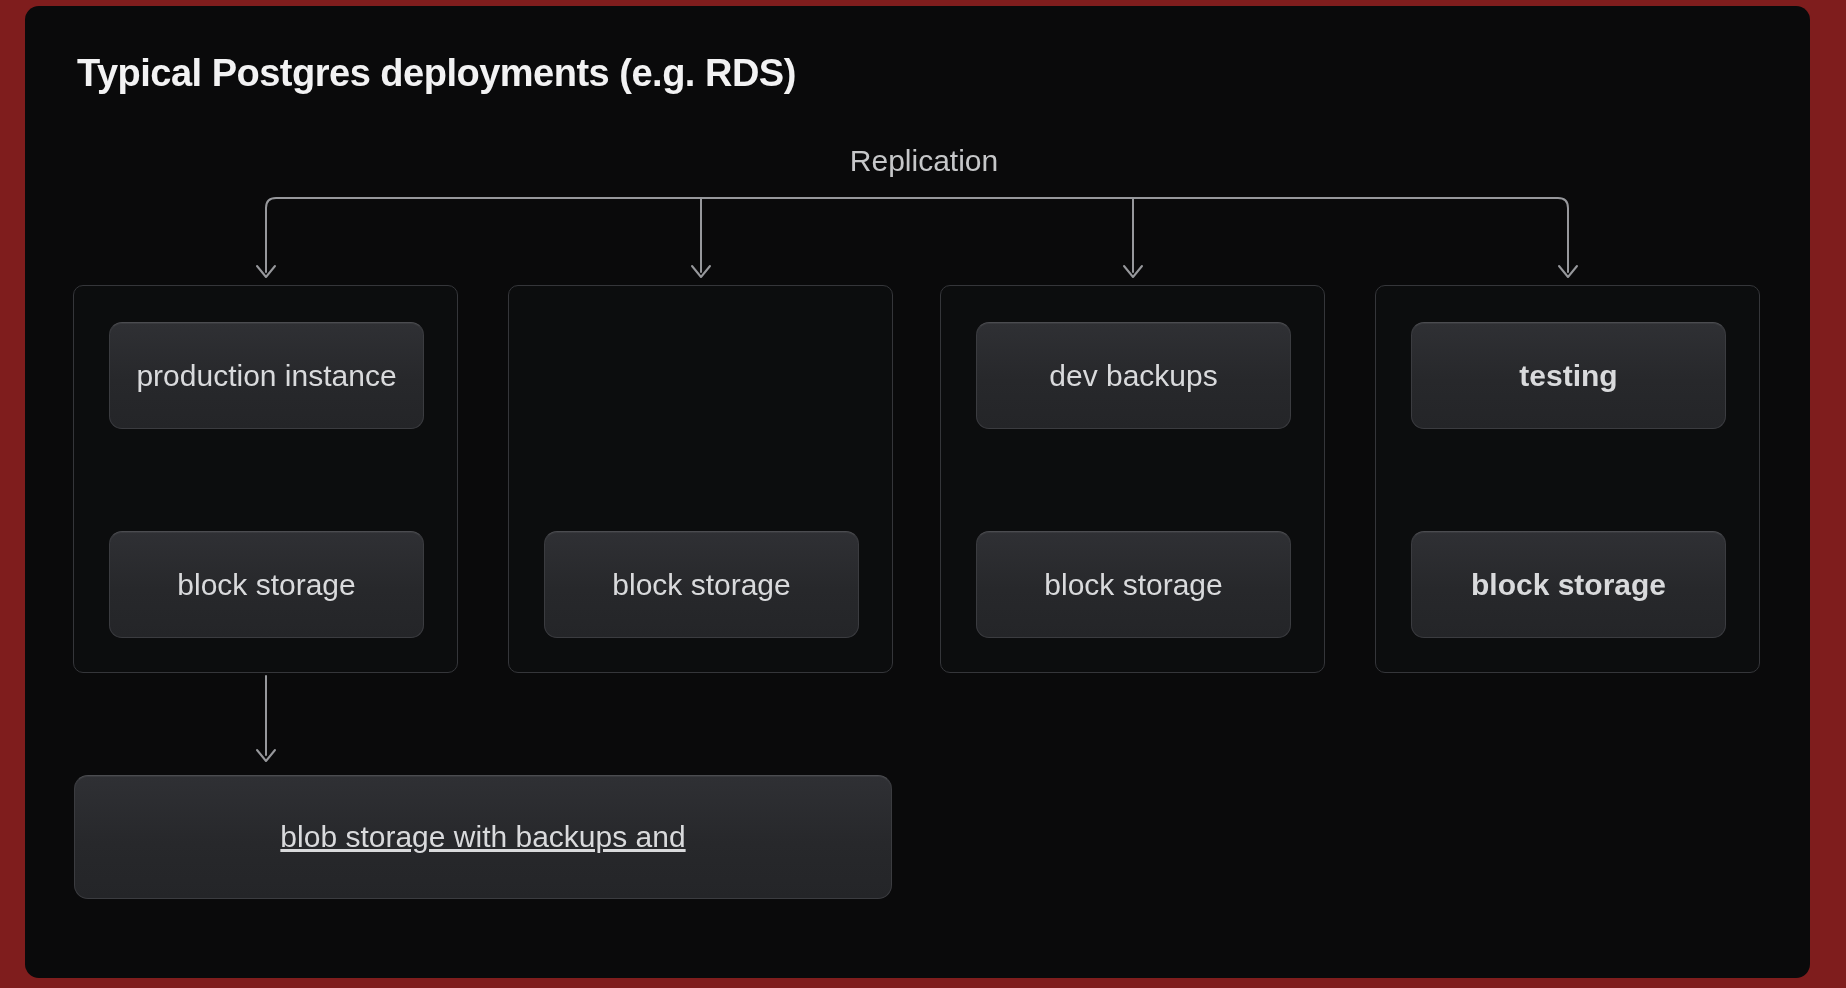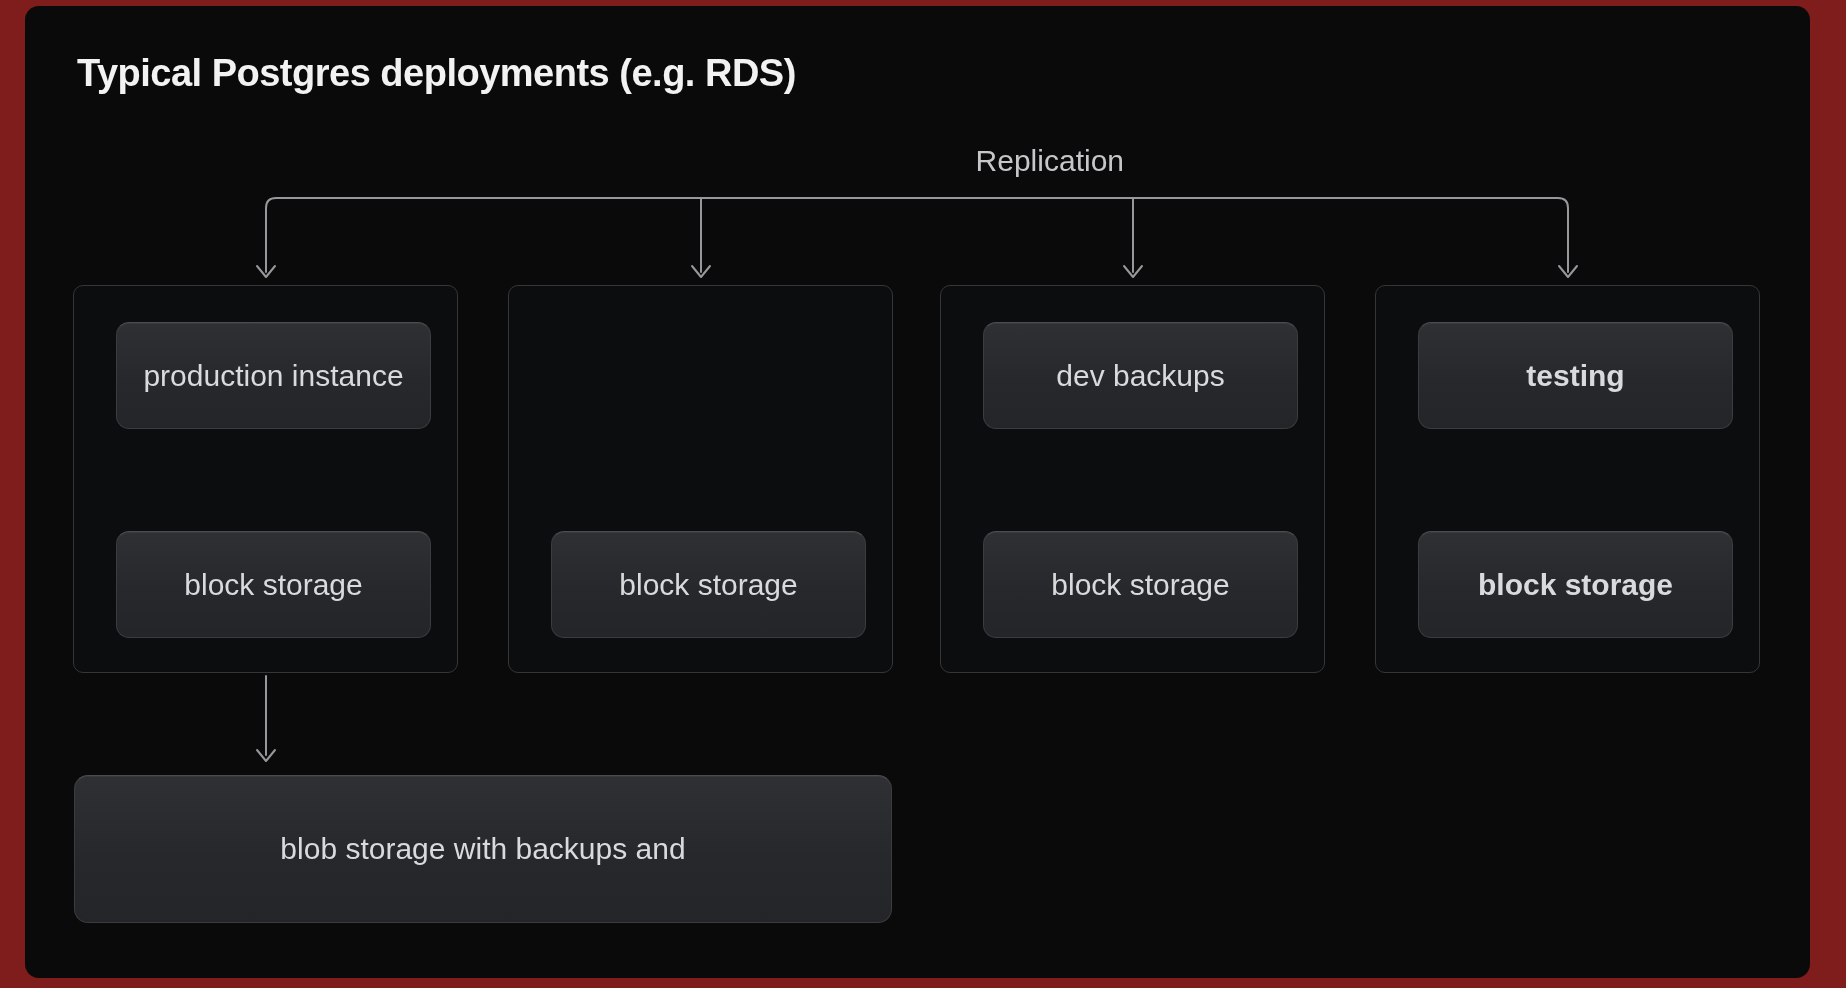--- a/index.html
+++ b/index.html
@@ -27,21 +27,21 @@
     font-size: 38px;
     font-weight: 700;
     letter-spacing: -0.5px;
     color: #f2f2f3;
     white-space: nowrap;
   }
   .replication-label {
     position: absolute;
     left: 724px; top: 144px;
     width: 400px;
-    text-align: right;
+    text-align: center;
     font-size: 30px;
     font-weight: 400;
     color: #c6c7c9;
   }
   .connector-layer {
     position: absolute;
     left: 0; top: 0;
     width: 1846px; height: 988px;
     pointer-events: none;
   }
@@ -67,41 +67,41 @@
     border: 1px solid #3b3c40;
     border-top-color: #4b4c50;
     border-radius: 13px;
     box-shadow: inset 0 1px 0 rgba(255,255,255,0.05);
     display: flex;
     align-items: center;
     justify-content: center;
     color: #d9dadc;
     font-size: 30px;
     white-space: nowrap;
-    margin-left: 7px;
   }
   .node-instance { top: 36px; }
   .node-storage  { top: 245px; align-items: center; }
   .blob-box {
     position: absolute;
     left: 74px; top: 775px;
-    width: 818px; height: 148px;
+    width: 818px; height: 124px;
     background: linear-gradient(180deg, #2f3034 0%, #27282b 55%, #242528 100%);
     border: 1px solid #3b3c40;
     border-top-color: #4b4c50;
     border-radius: 14px;
     box-shadow: inset 0 1px 0 rgba(255,255,255,0.05);
     display: flex;
     flex-direction: column;
     align-items: center;
     justify-content: center;
     color: #d9dadc;
     font-size: 30px;
     line-height: 40px;
     text-align: center;
+    text-decoration: underline;
   }
 </style>
 </head>
 <body>
 
 <div class="page">
 
   <div class="canvas-card"></div>
 
   <div class="diagram-title">Typical Postgres deployments (e.g. RDS)</div>

